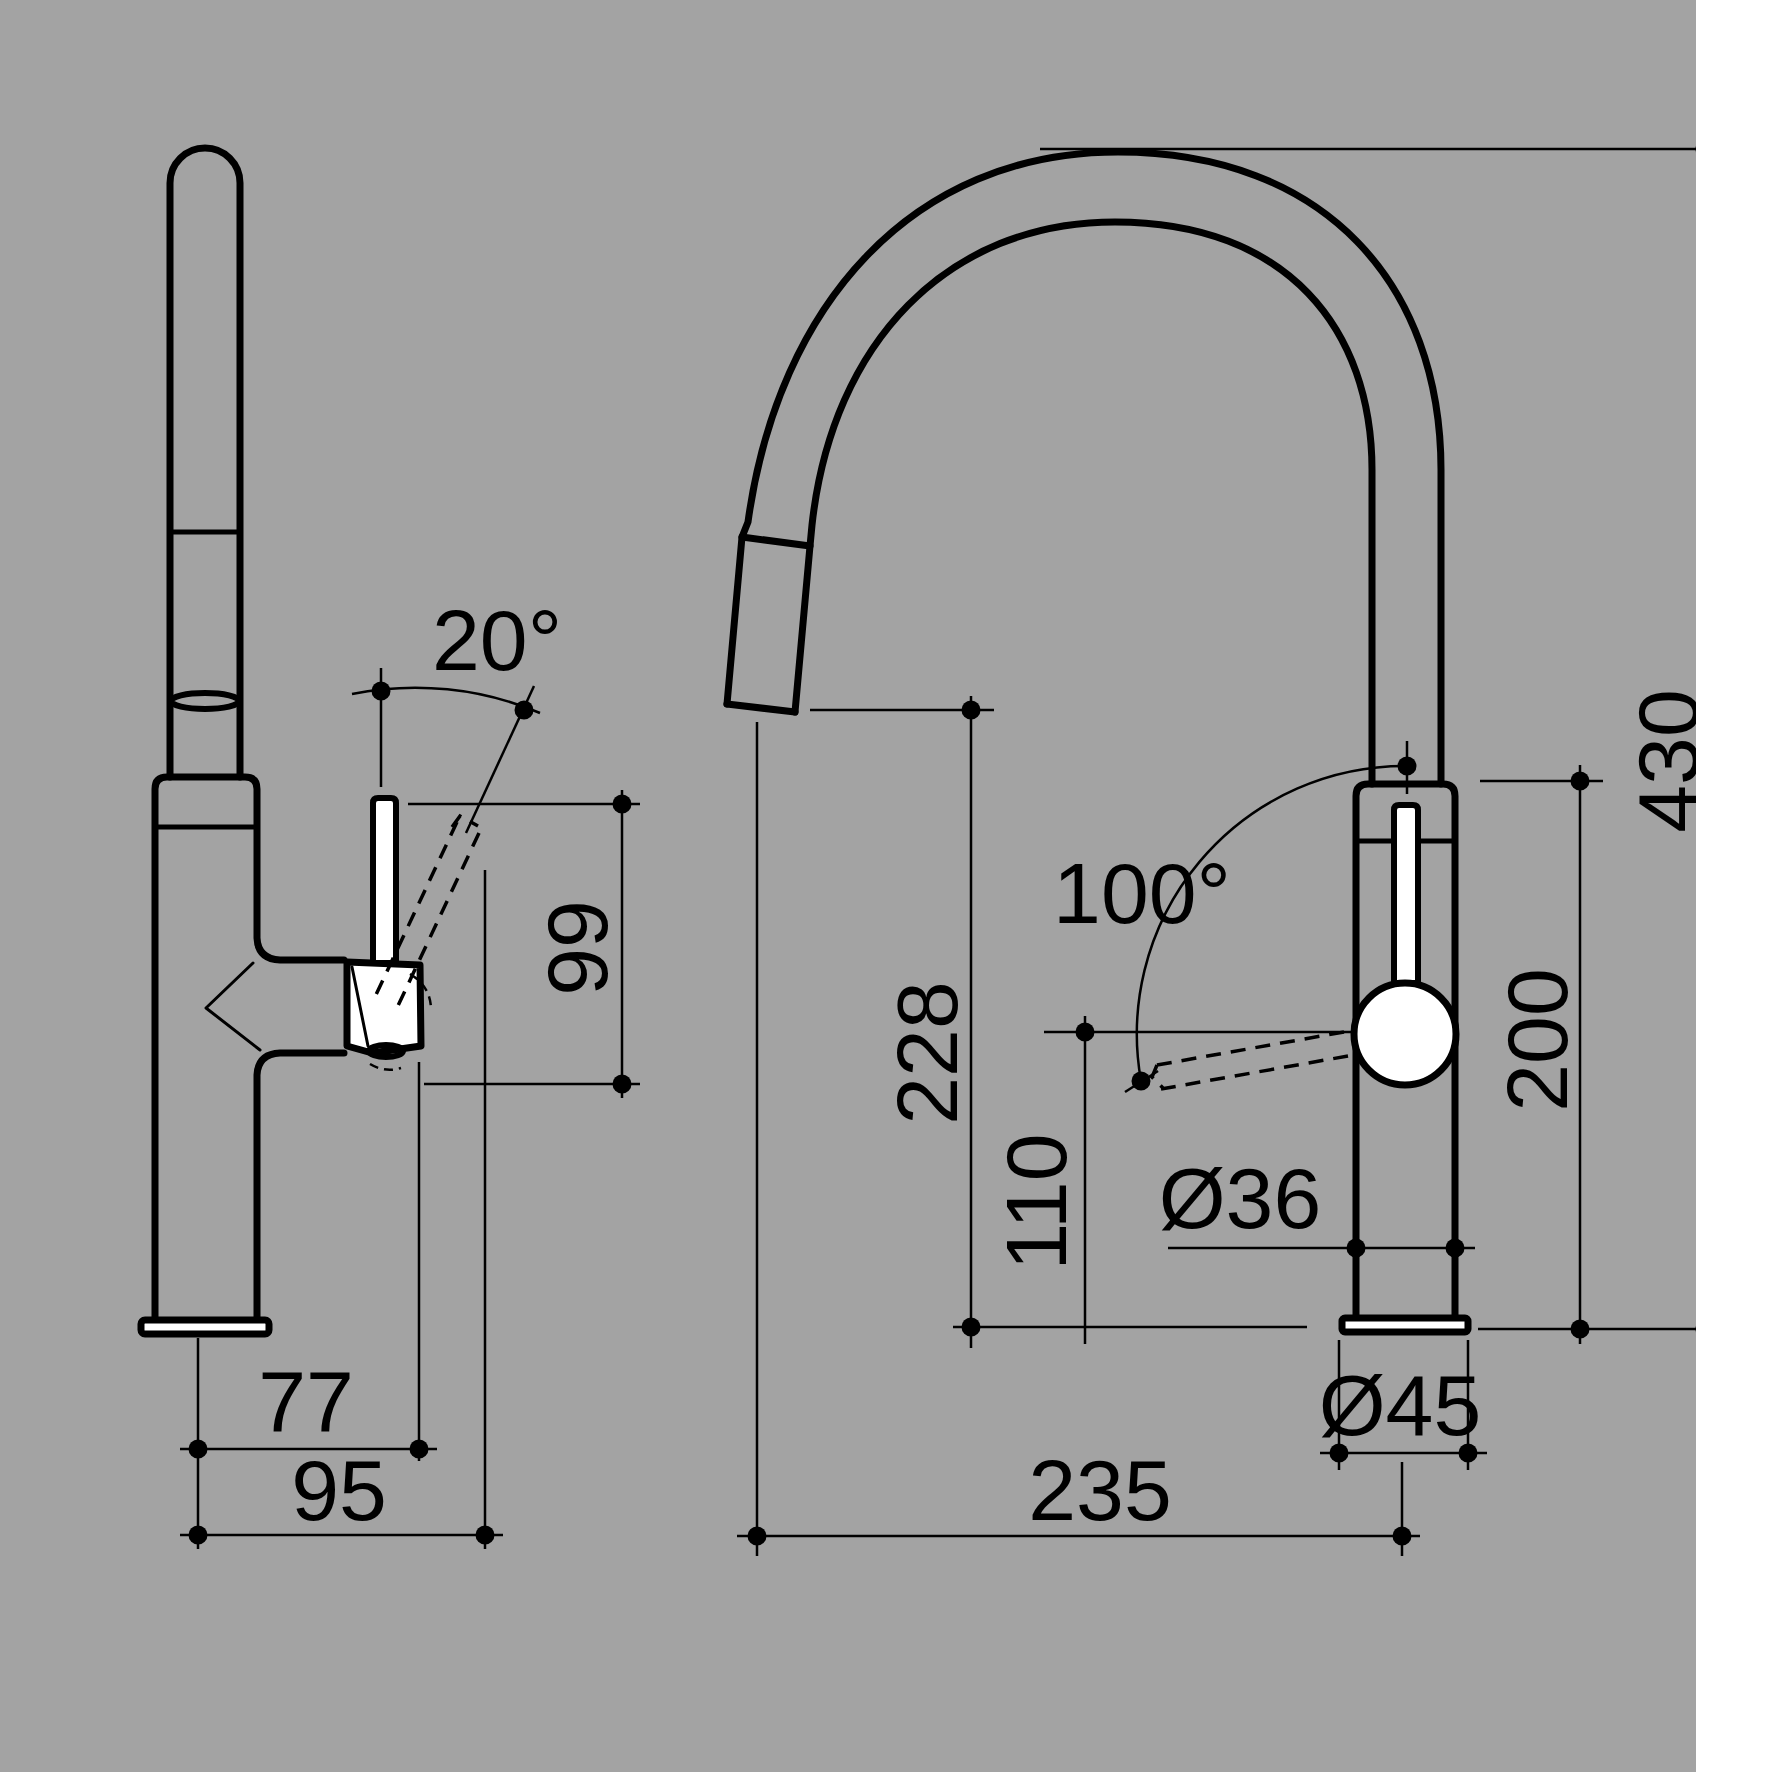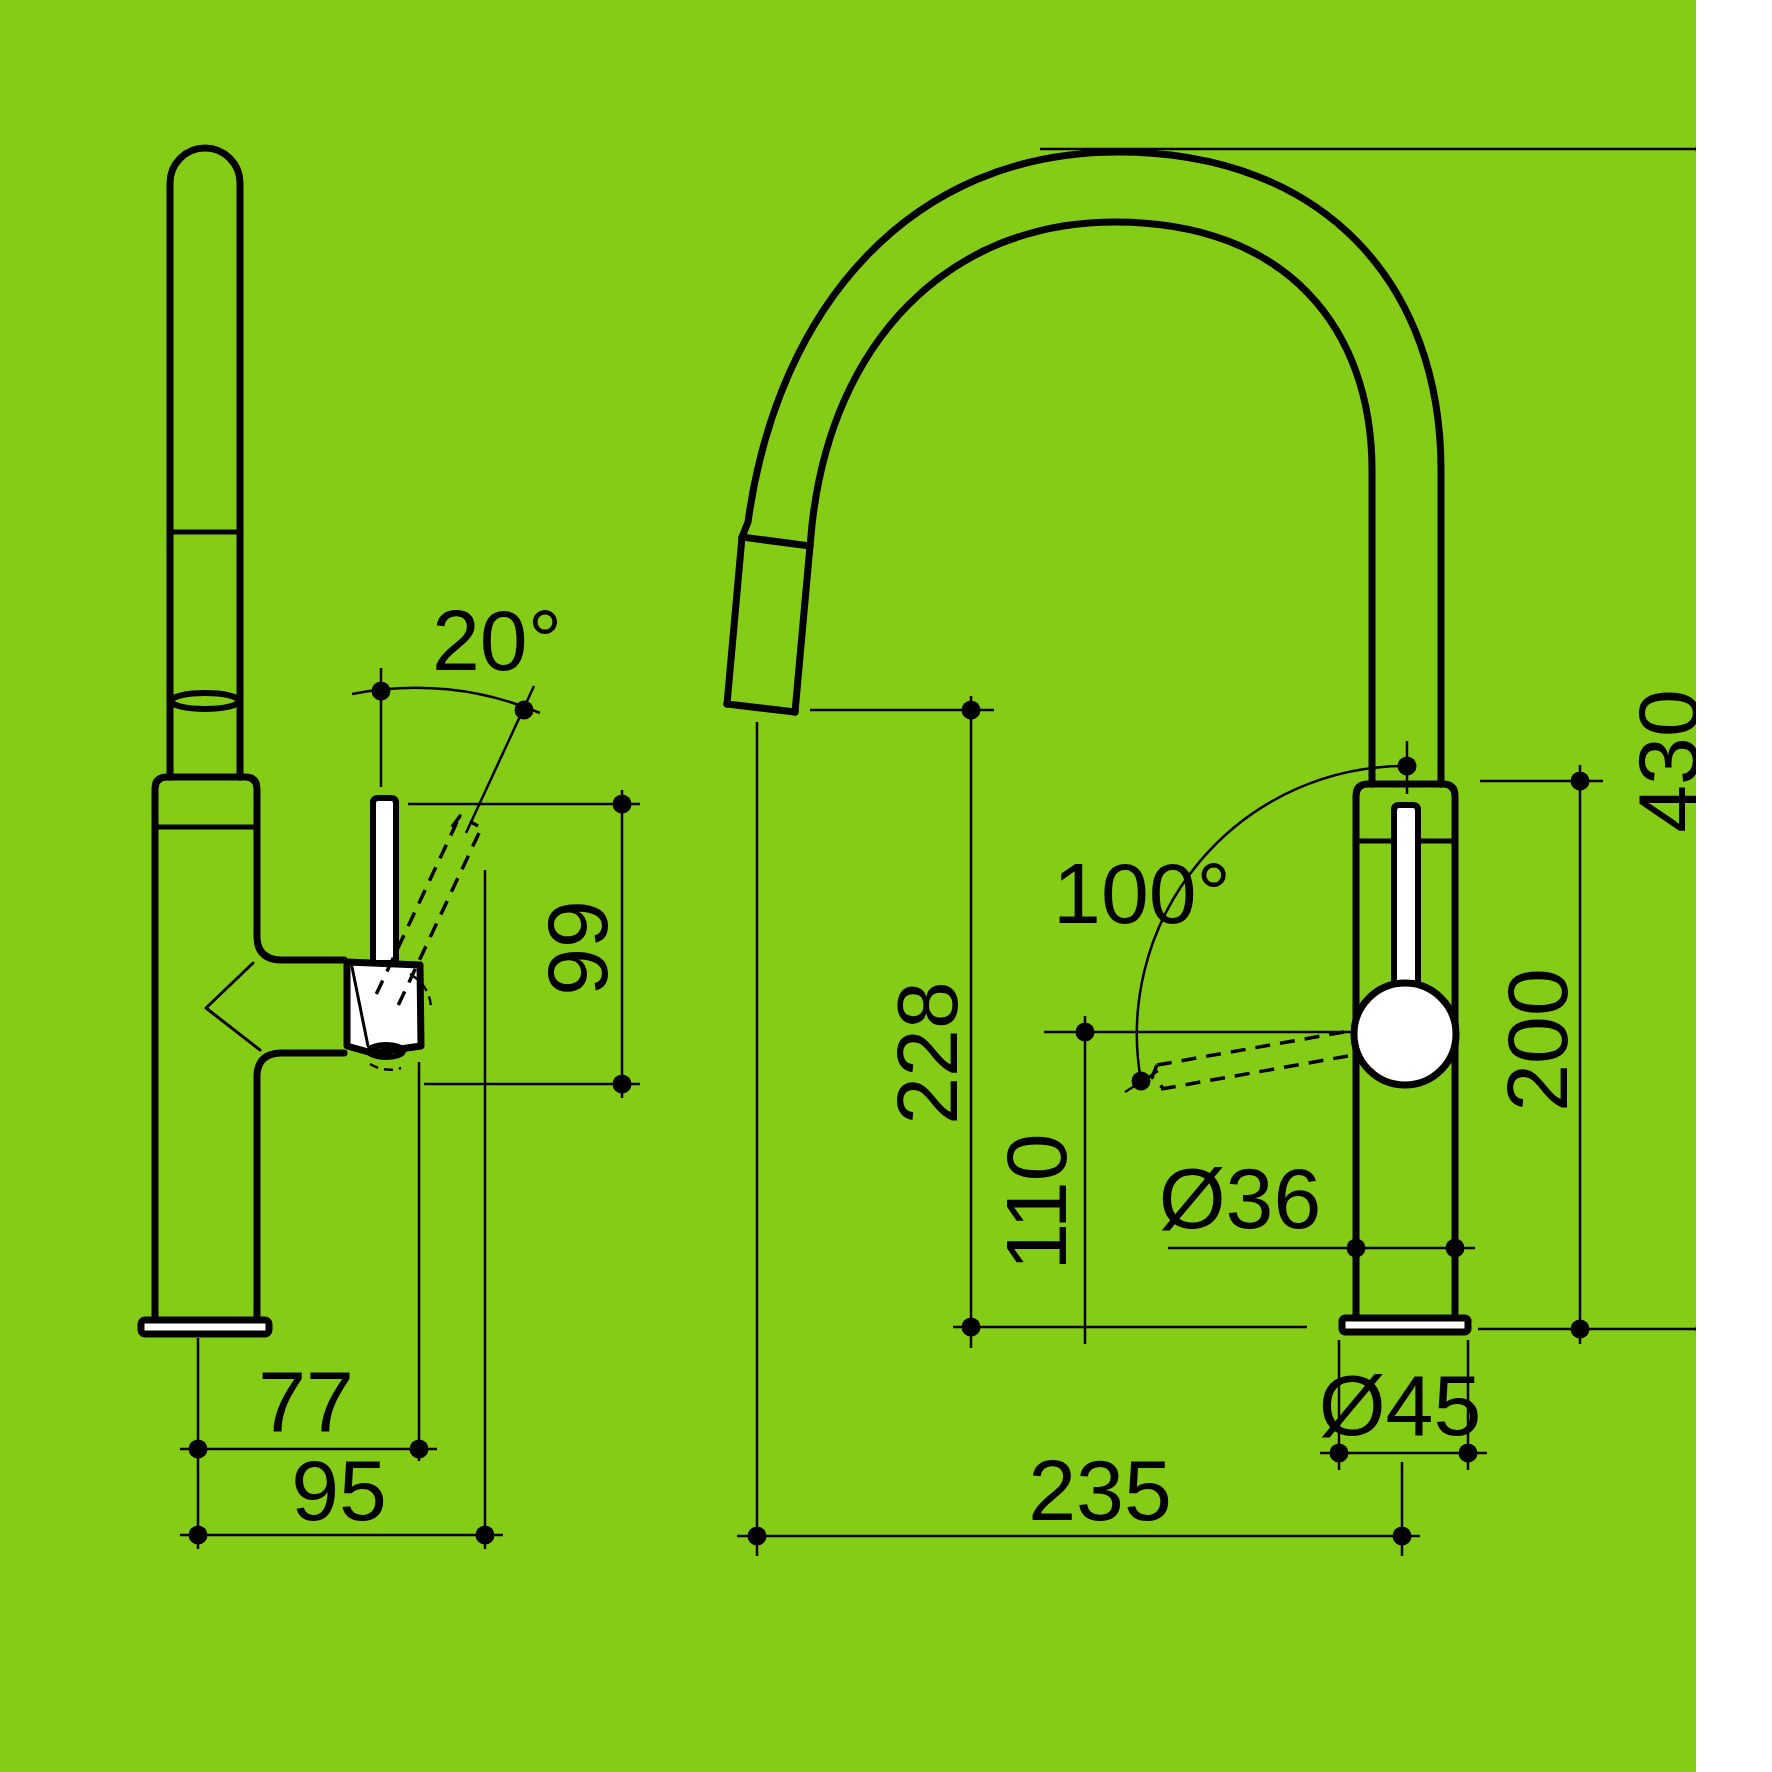--- a/index.html
+++ b/index.html
@@ -1,16 +1,16 @@
 <!DOCTYPE html>
 <html><head>
 <meta charset="utf-8">
 <style>
   html,body{margin:0;padding:0;background:#ffffff;}
-  #canvas{position:relative;width:1696px;height:1772px;background:#84cc16;overflow:hidden;}
+  #canvas{position:relative;width:1696px;height:1772px;background:#a3a3a3;overflow:hidden;}
   svg{display:block;}
   text{font-family:"Liberation Sans","DejaVu Sans",sans-serif;fill:#000000;}
   .dimtext{font-size:86px;}
   .obj{stroke:#000;stroke-width:7;fill:none;stroke-linecap:round;stroke-linejoin:round;}
   .obj-thin{stroke:#000;stroke-width:3;fill:none;stroke-linecap:round;stroke-linejoin:round;}
   .rod{stroke:#000;stroke-width:6;fill:#fff;}
   .dim{stroke:#000;stroke-width:2.5;fill:none;}
   .dash{stroke:#000;stroke-width:3.5;fill:none;stroke-dasharray:15 10;stroke-linecap:butt;}
   .dot{fill:#000;stroke:none;}
   .white{fill:#fff;}

